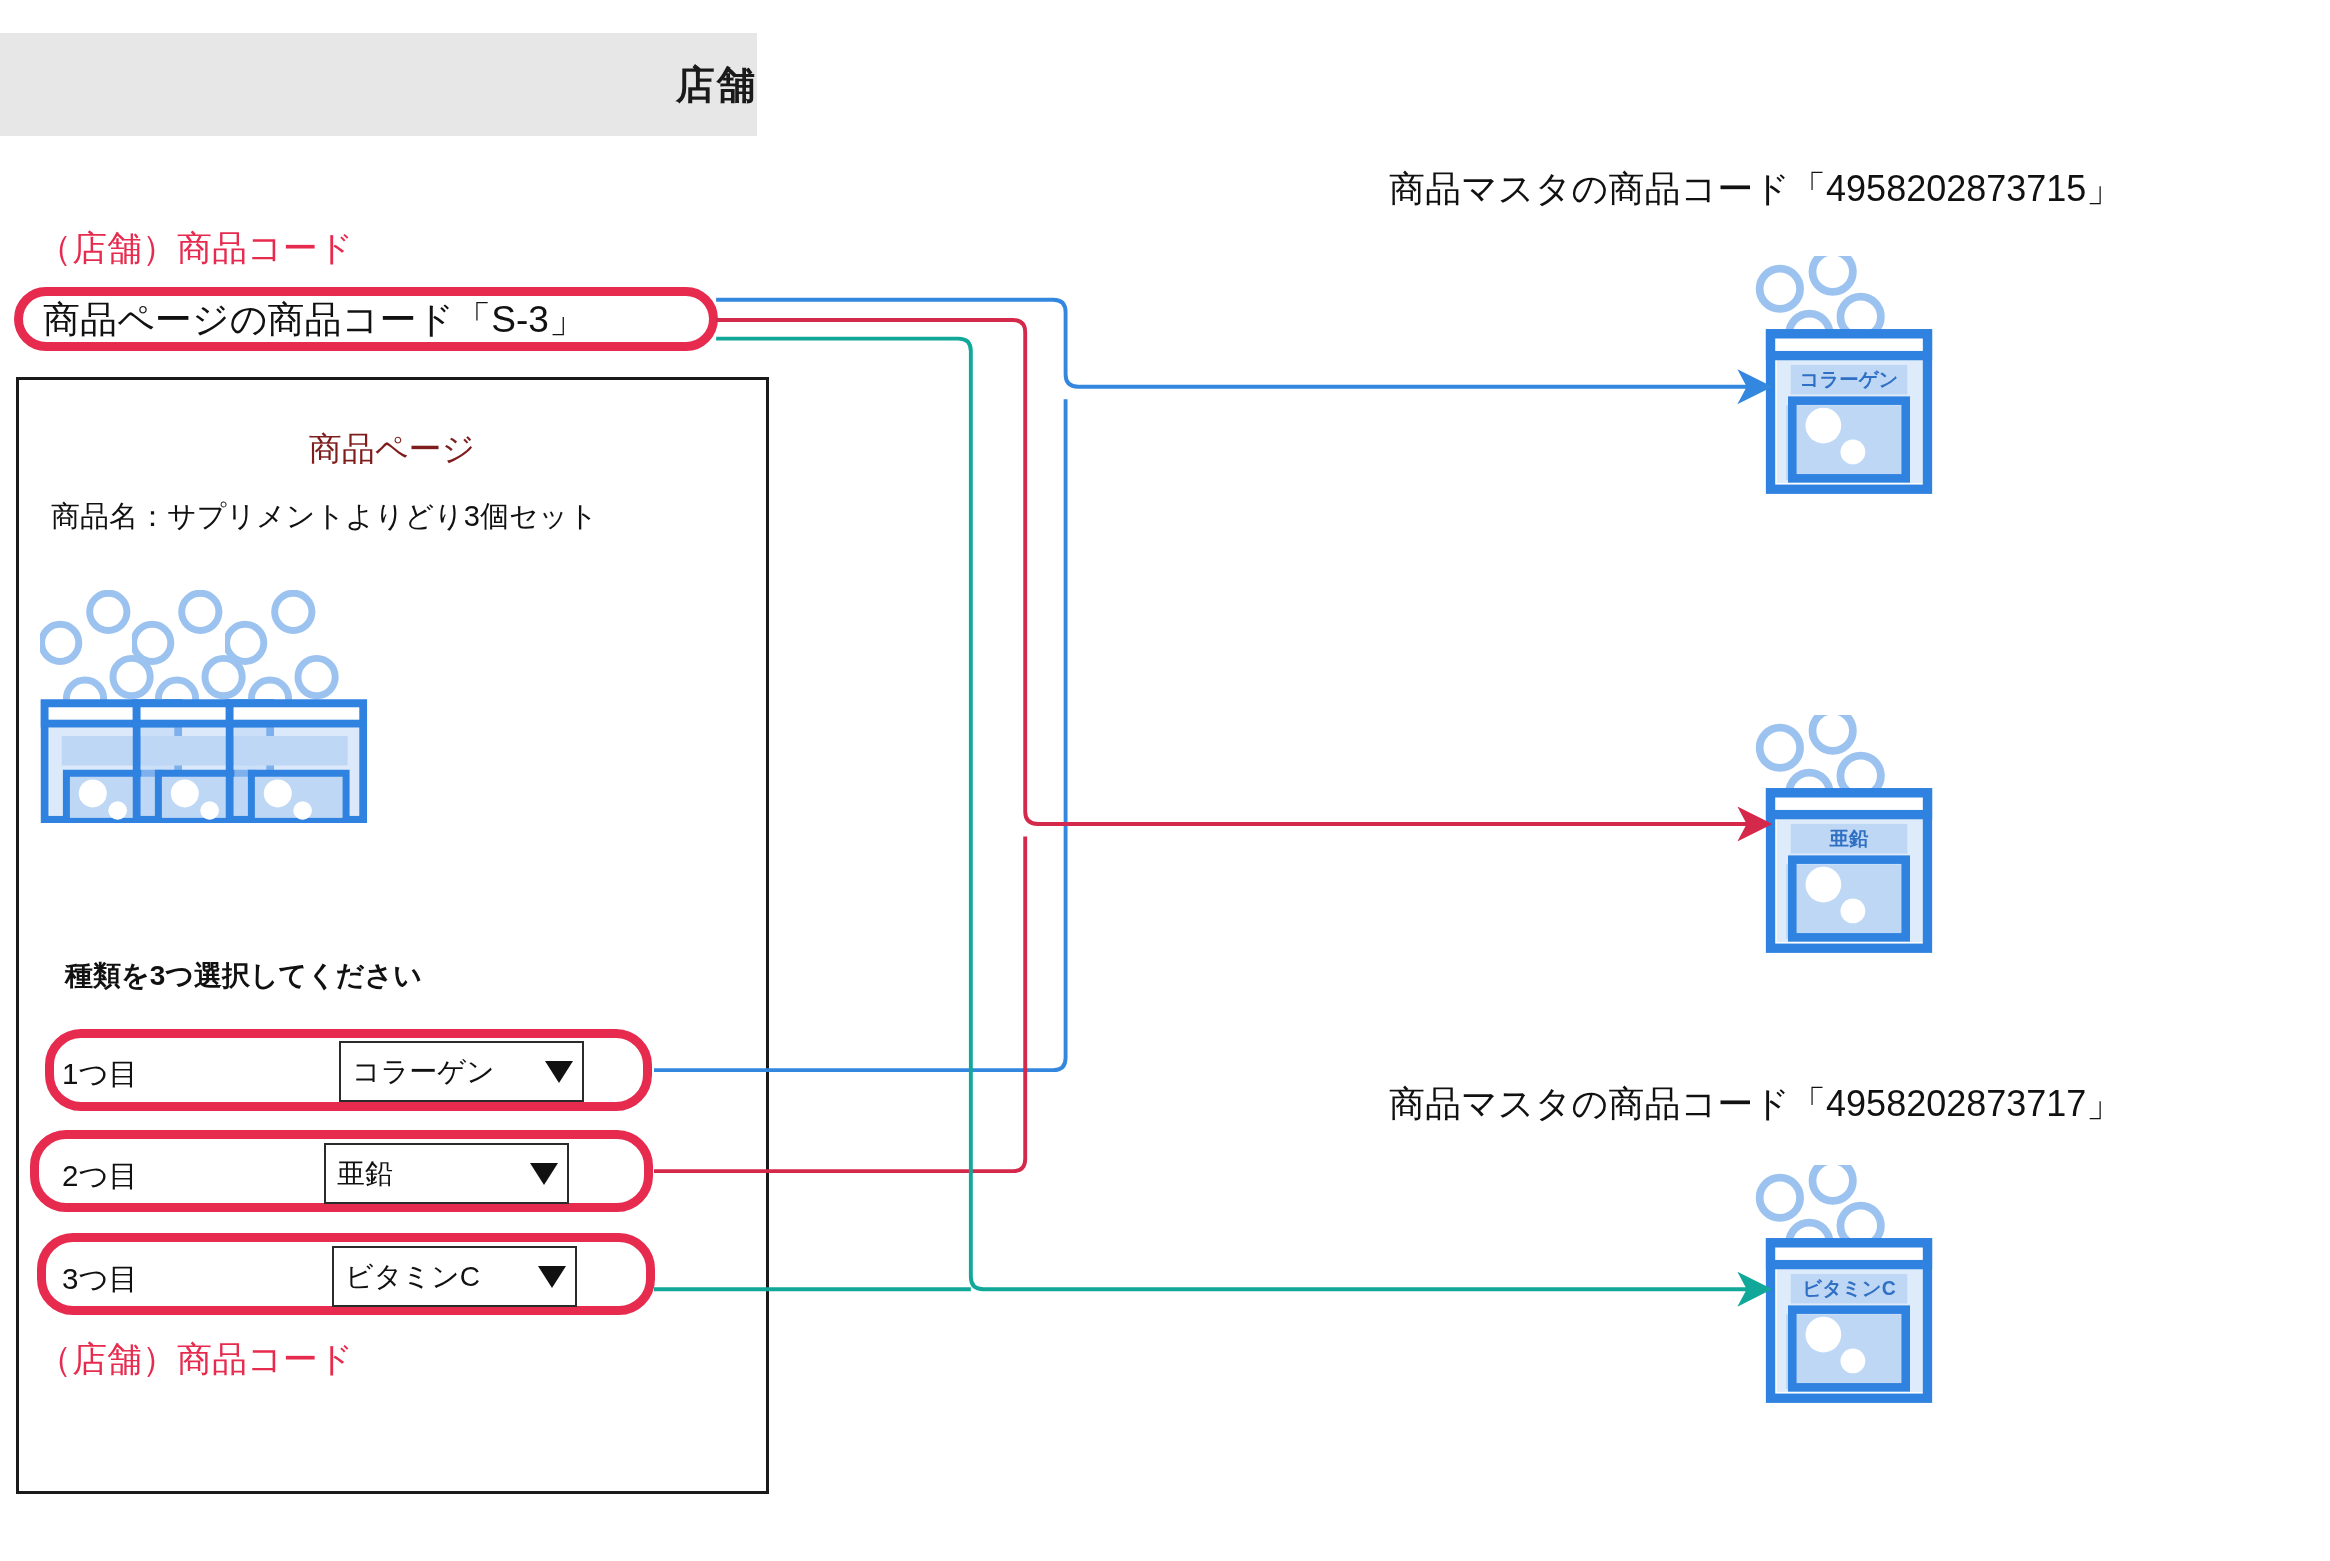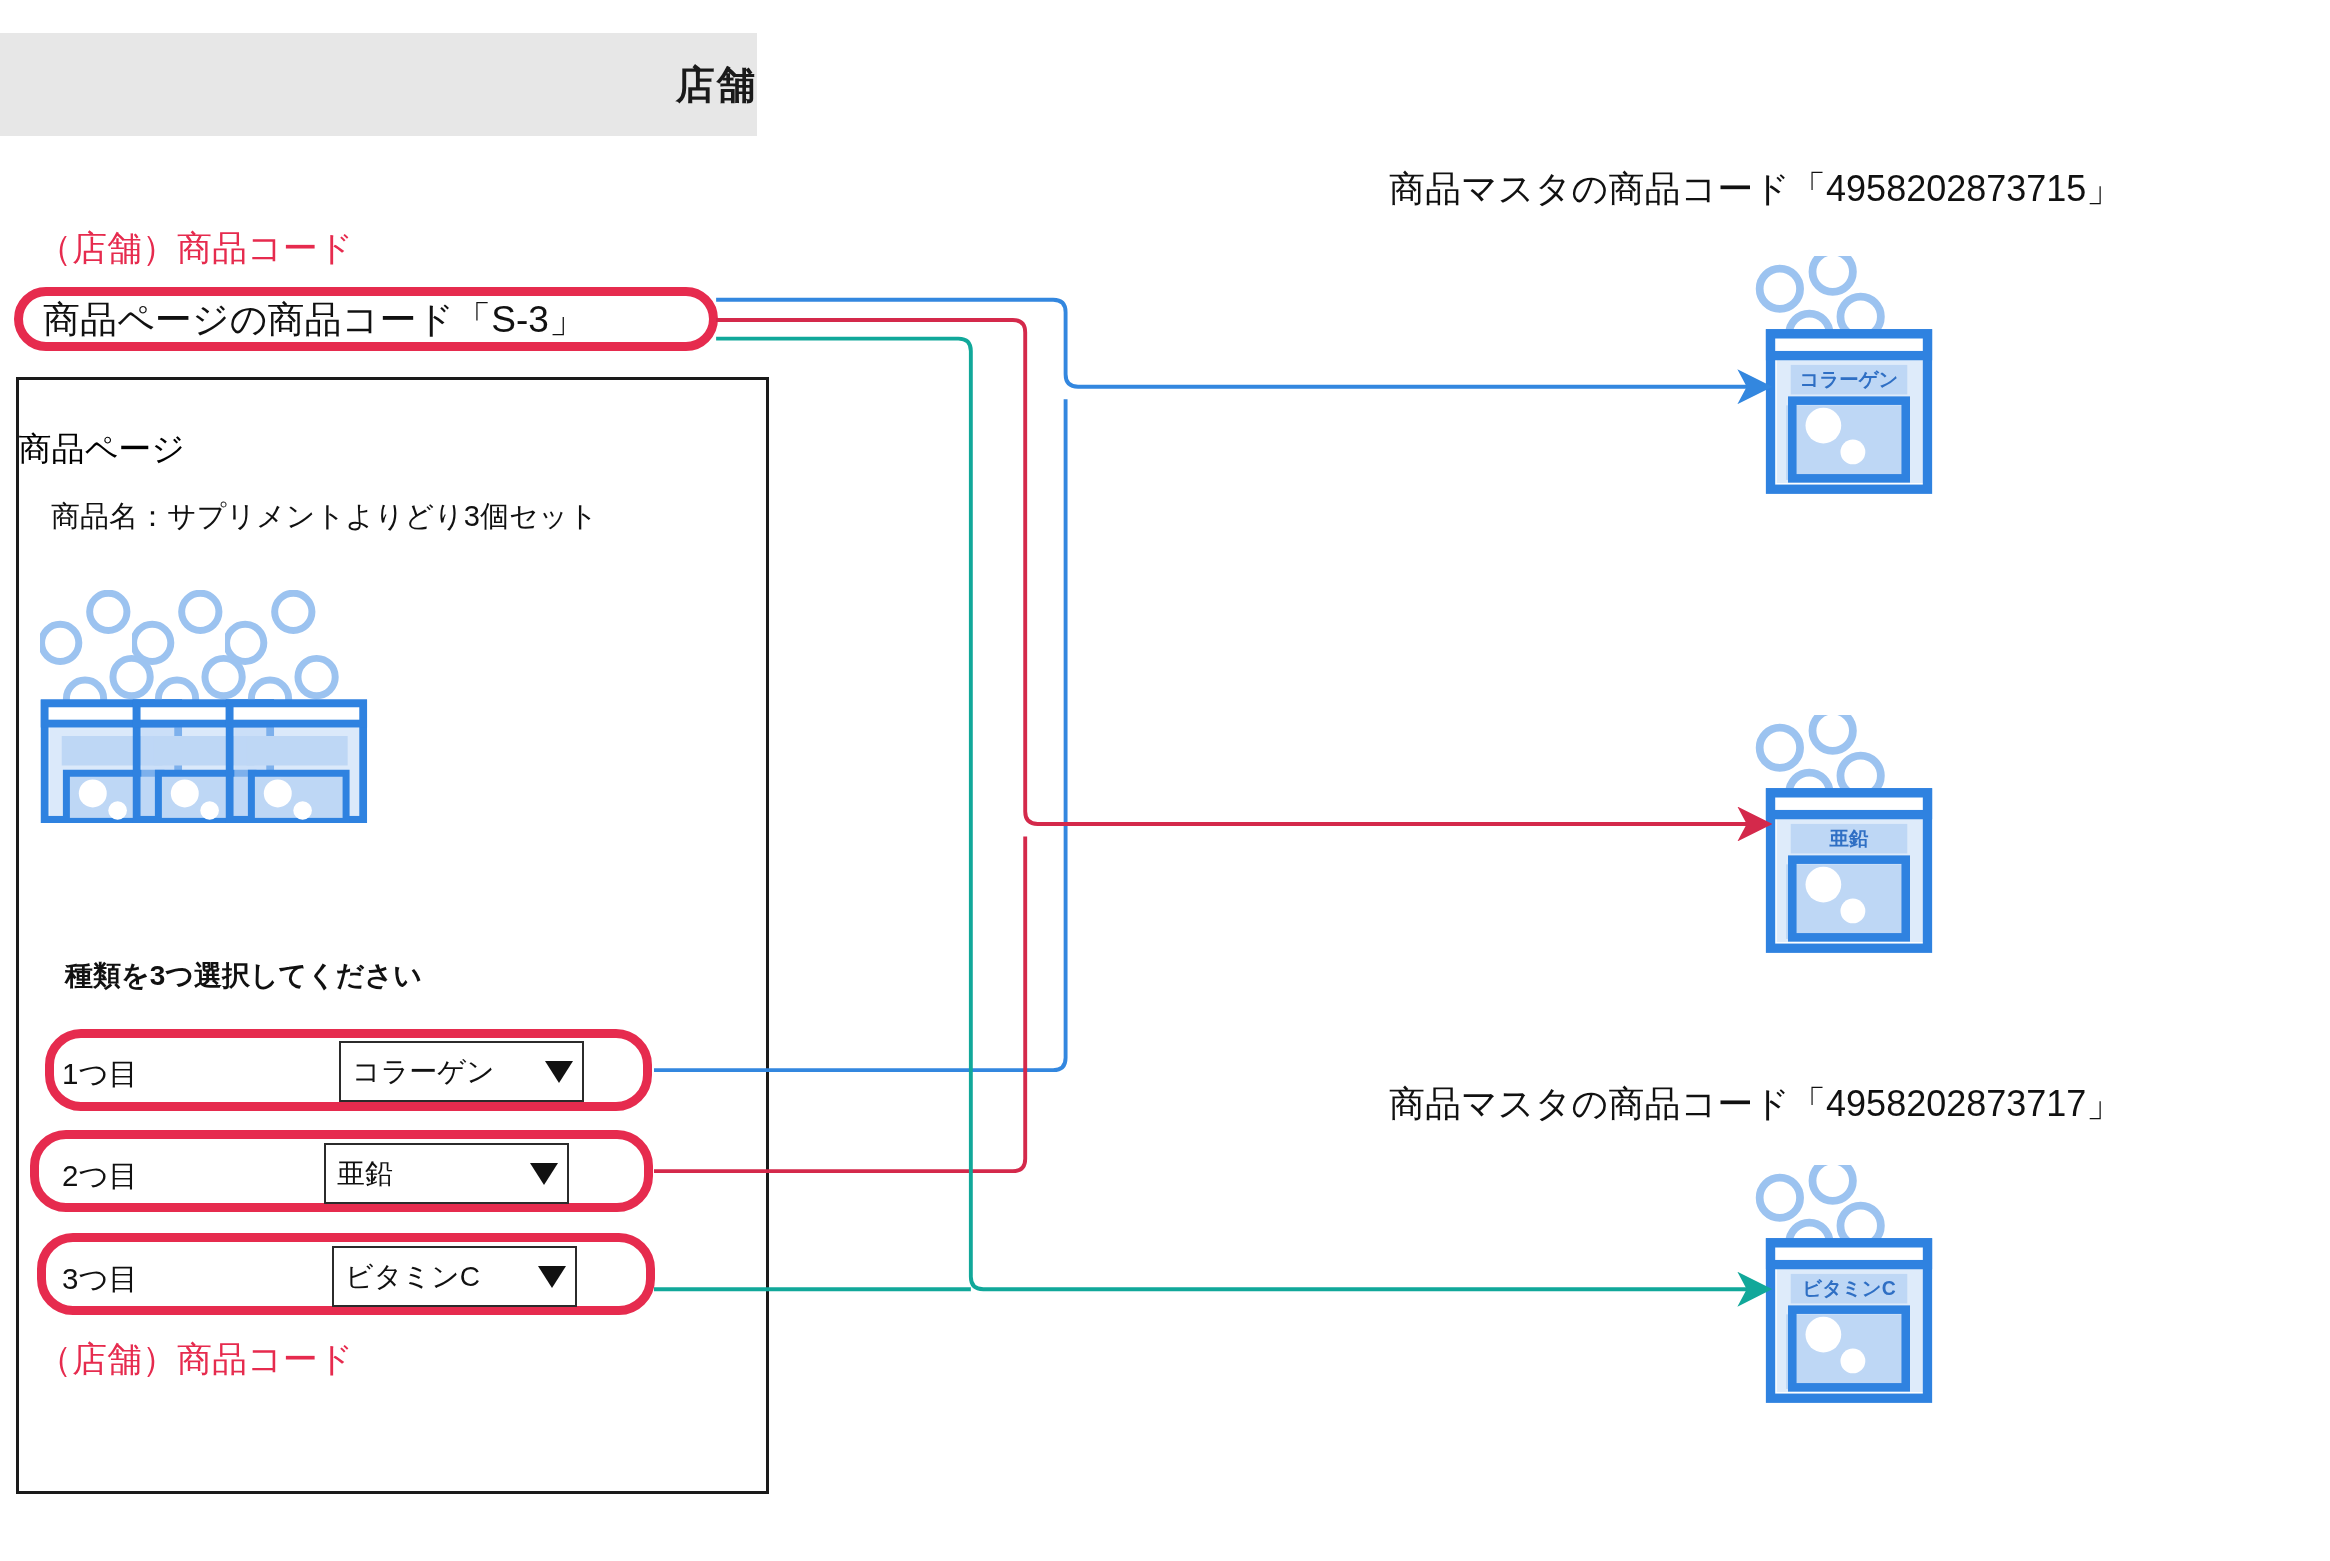--- a/index.html
+++ b/index.html
@@ -44,22 +44,22 @@
     position:absolute;left:43px;top:290px;font-size:37px;color:#111;white-space:nowrap;
     line-height:59px;
   }
 
   
   .product-panel{
     position:absolute;left:15.5px;top:377px;width:753px;height:1117px;
     border:3.1px solid #1a1a1a;background:#fff;box-sizing:border-box;
   }
   .panel-title{
-    position:absolute;left:0;right:0;top:47px;text-align:left;
-    font-size:33px;color:#000000;
+    position:absolute;left:0;right:0;top:47px;text-align:center;
+    font-size:33px;color:#7f1d1d;
   }
   .panel-name{
     position:absolute;left:51px;top:497px;font-size:29px;color:#111;white-space:nowrap;
   }
   .panel-choose{
     position:absolute;left:48px;top:957px;font-size:28px;color:#111;font-weight:bold;white-space:nowrap;margin-left:17px;
   }
 
   
   .packet{position:absolute;}

